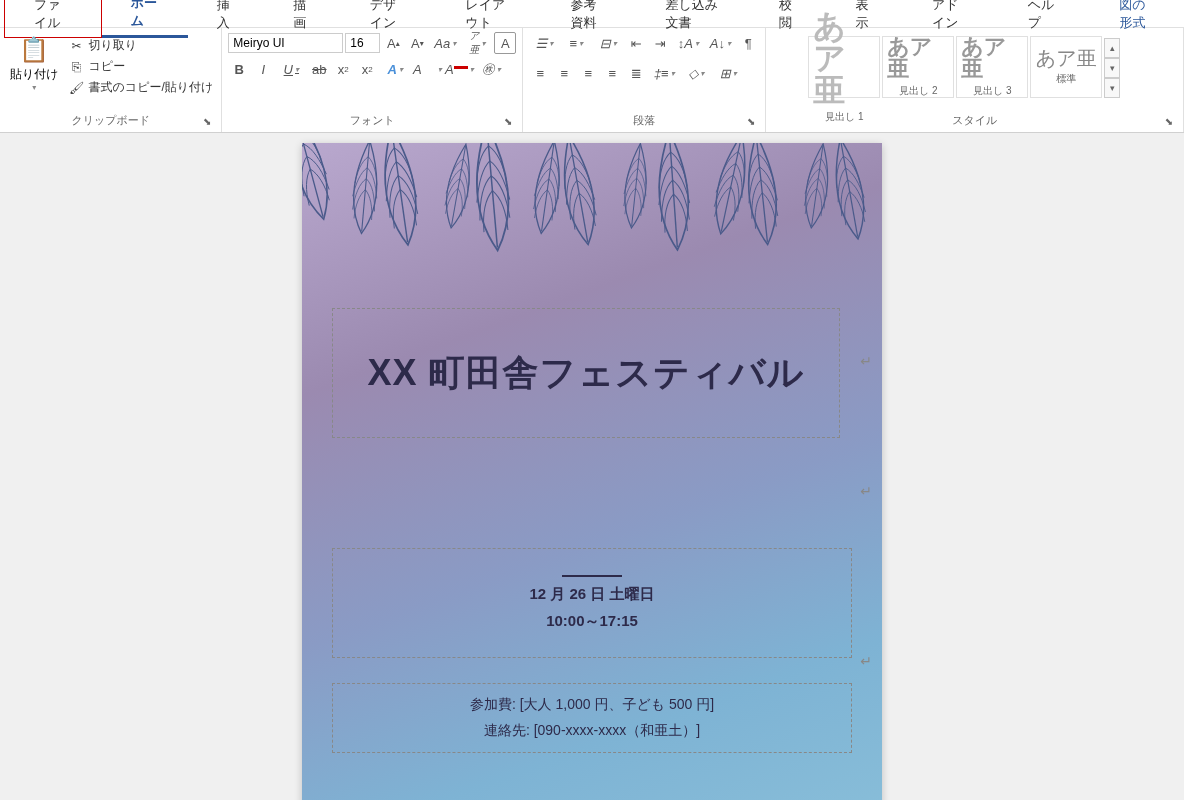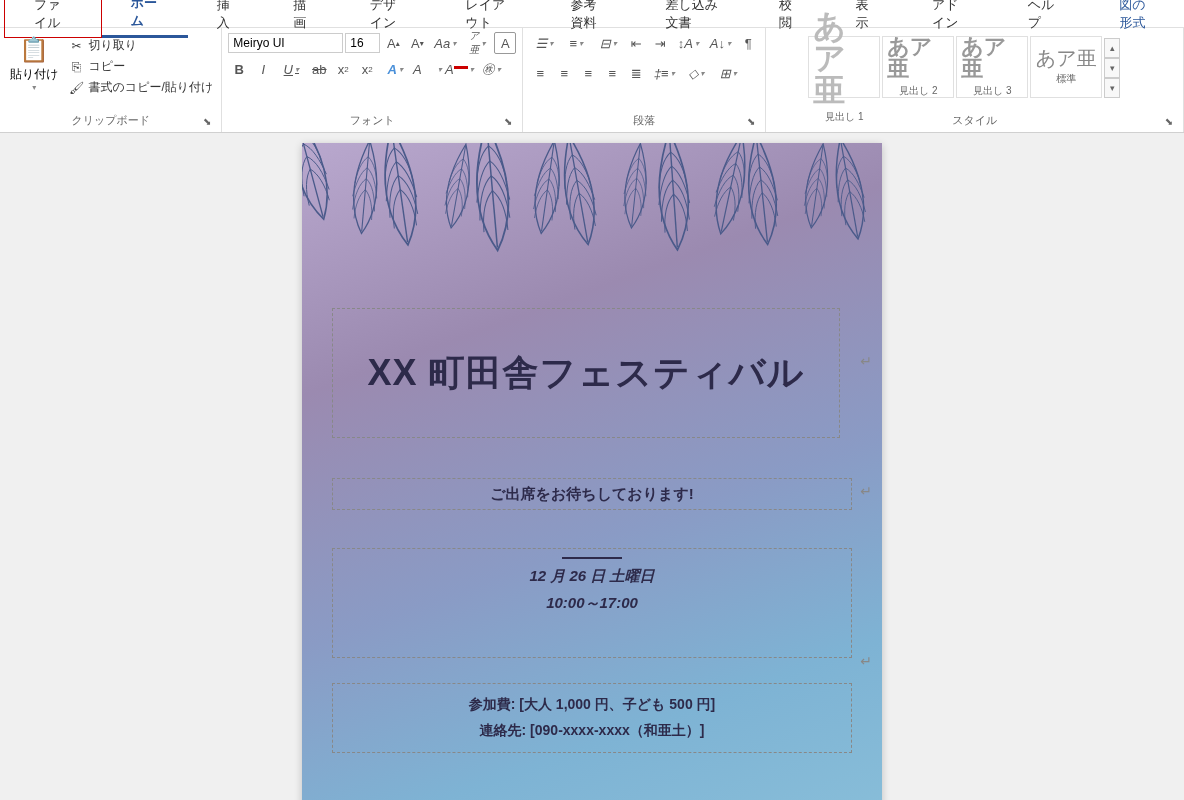--- a/index.html
+++ b/index.html
@@ -287,22 +287,22 @@
     }
     
     .date-box {
       top: 405px;
       left: 30px;
       right: 30px;
       height: 110px;
       display: flex;
       flex-direction: column;
       align-items: center;
+      justify-content: center;
       gap: 8px;
-      font-style: italic;
     }
     .divider-line {
       width: 60px;
       height: 2px;
       background: #2d2a4a;
     }
     .date-text, .time-text {
       font-size: 15px;
       color: #2d2a4a;
       font-weight: 600;
@@ -315,21 +315,21 @@
       height: 70px;
       display: flex;
       flex-direction: column;
       align-items: center;
       justify-content: center;
       gap: 8px;
     }
     .info-text {
       font-size: 14px;
       color: #2d2a4a;
-      font-weight: 700;
+      font-weight: 400;
     }
     
     .para-mark {
       position: absolute;
       color: #888;
       font-size: 14px;
     }
     
     .color-bar {
       display: inline-block;
@@ -524,29 +524,26 @@
       <use href="#leaf" transform="translate(465,95) rotate(-6) scale(1.3)"></use>
       <use href="#leaf" transform="translate(510,80) rotate(8) scale(1.0)"></use>
       <use href="#leaf" transform="translate(555,90) rotate(-10) scale(1.2)"></use>
     </svg>
 
     <div class="text-box title-box">
       <div class="doc-title">XX 町田舎フェスティバル</div>
     </div>
     <span class="para-mark" style="top:210px;right:10px">↵</span>
 
-    <div class="text-box subtitle-box">
-      <div class="doc-subtitle">ご出席をお待ちしております!</div>
-    </div>
     <span class="para-mark" style="top:340px;right:10px">↵</span>
 
     <div class="text-box date-box">
       <div class="divider-line"></div>
       <div class="date-text">12 月 26 日 土曜日</div>
-      <div class="time-text">10:00～17:00</div>
+      <div class="time-text">10:00～17:15</div>
     </div>
     <span class="para-mark" style="top:510px;right:10px">↵</span>
 
     <div class="text-box info-box">
       <div class="info-text">参加費: [大人 1,000 円、子ども 500 円]</div>
       <div class="info-text">連絡先: [090-xxxx-xxxx（和亜土）]</div>
     </div>
   </div>
 </div>
 

